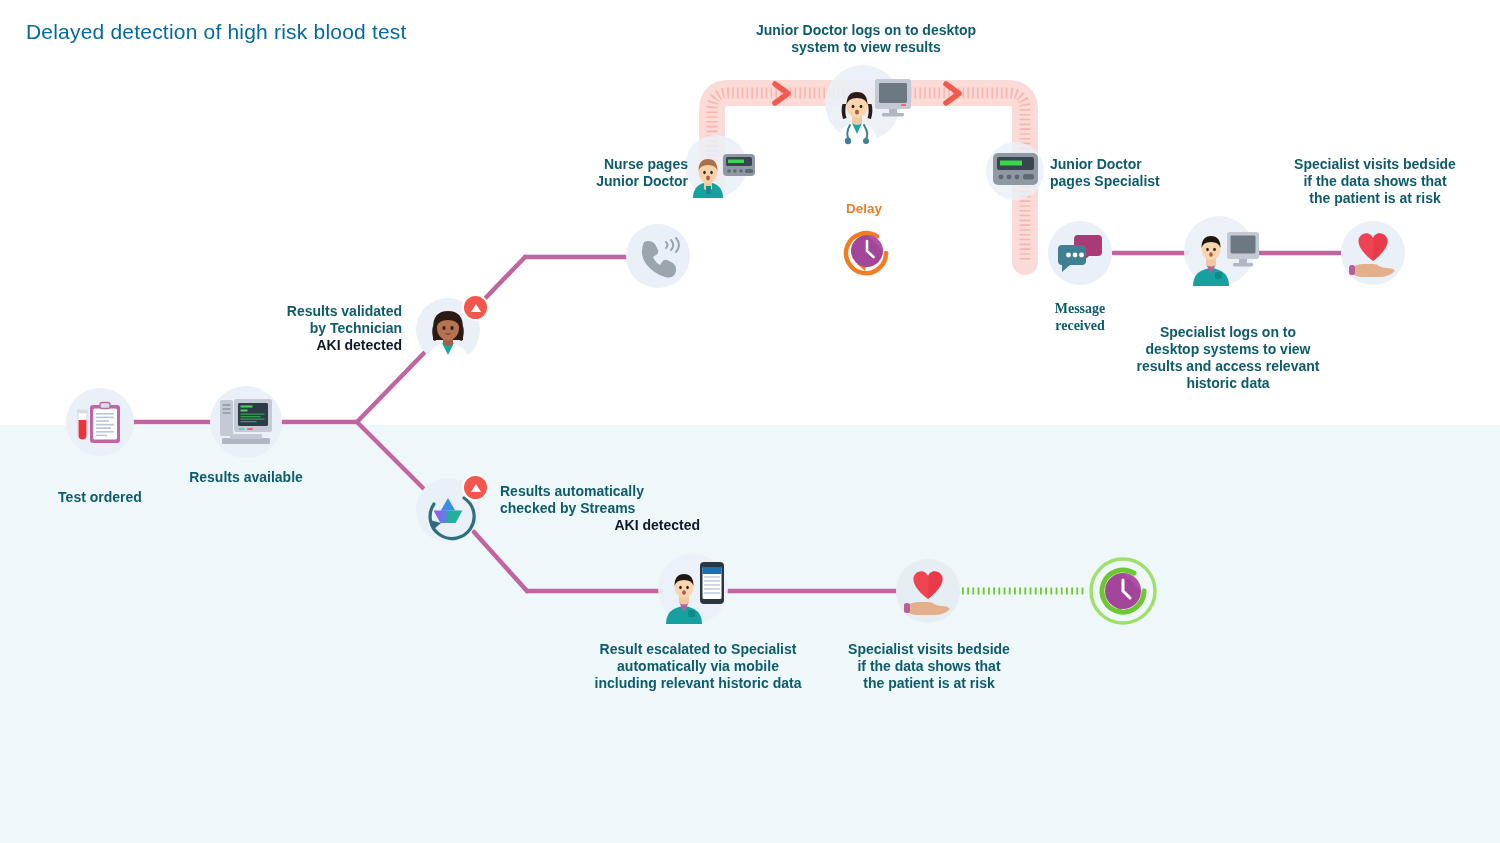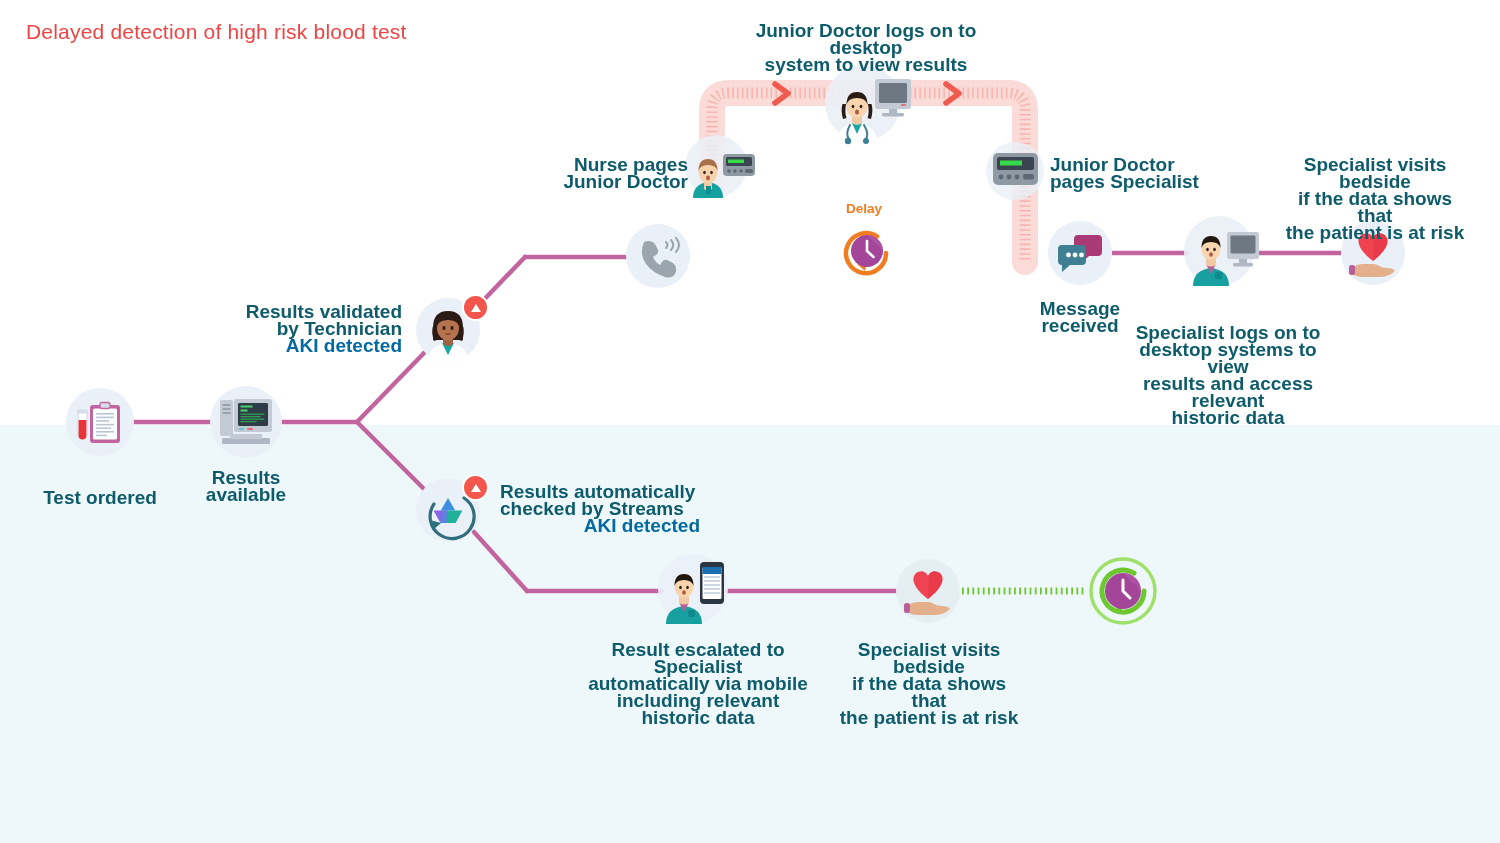--- a/index.html
+++ b/index.html
@@ -9,46 +9,46 @@
     background:#ffffff;
   }
   #stage{position:absolute;inset:0;width:1500px;height:843px;}
 
   
   .bg-top{position:absolute;left:0;top:0;width:1500px;height:425px;background:#ffffff;}
   .bg-bottom{position:absolute;left:0;top:425px;width:1500px;height:418px;background:#eef8fa;}
 
   
   .sec-title{
-    position:absolute;color:#ef4444;font-size:21px;font-weight:400;
+    position:absolute;color:#0369a1;font-size:21px;font-weight:400;
     letter-spacing:.2px;white-space:nowrap;
   }
   #title-top{left:26px;top:20px;}
   #title-bottom{left:26px;top:797px;}
 
   
   svg.layer{position:absolute;left:0;top:0;width:1500px;height:843px;overflow:visible;}
   svg.under{z-index:1;}
 
   
   .node{position:absolute;z-index:3;}
   .disc{
     position:absolute;border-radius:50%;
     background:#eaf0f7;
   }
 
   
   .lbl{
-    position:absolute;z-index:5;color:#0d5b6b;font-size:19px;font-weight:bold;
+    position:absolute;z-index:5;color:#0d5b6b;font-size:14px;font-weight:bold;
     line-height:17px;white-space:pre-line;
   }
   .lbl.c{text-align:center;}
   .lbl.r{text-align:right;}
   .lbl.l{text-align:left;}
-  .aki{color:#0369a1;font-weight:bold;display:block;text-align:right;}
+  .aki{color:#0f172a;font-weight:bold;display:block;text-align:right;}
   .delay-lbl{position:absolute;z-index:5;color:#f07d22;font-size:13.5px;font-weight:bold;}
 
   
   .badge{
     position:absolute;width:23px;height:23px;border-radius:50%;
     background:#f2564c;border:2.5px solid #ffffff;z-index:8;
     display:flex;align-items:center;justify-content:center;
   }
   .badge .tri{
     width:0;height:0;border-left:5.5px solid transparent;border-right:5.5px solid transparent;
@@ -303,21 +303,21 @@
     <svg width="64" height="64" viewBox="0 0 64 64" style="position:absolute;left:0;top:0;">
       <path d="M30 14 h20 a4 4 0 0 1 4 4 v13 a4 4 0 0 1 -4 4 h-9 l-8 7 v-7 h-3 a4 4 0 0 1 -4 -4 v-13 a4 4 0 0 1 4 -4 Z" fill="#a93a75"></path>
       <path d="M14 24 h20 a4 4 0 0 1 4 4 v12 a4 4 0 0 1 -4 4 h-12 l-8 7 v-7 a4 4 0 0 1 -4 -4 v-12 a4 4 0 0 1 4 -4 Z" fill="#3f7f93"></path>
       <g fill="#ffffff">
         <circle cx="20.5" cy="34" r="2.4"></circle>
         <circle cx="27" cy="34" r="2.4"></circle>
         <circle cx="33.5" cy="34" r="2.4"></circle>
       </g>
     </svg>
   </div>
-  <div class="lbl c" style="left:1014px;top:300px;width:132px;">Message
+  <div class="lbl c" style="left:1014px;top:300px;width:132px;font-family:Liberation Serif, serif;">Message
 received</div>
 
   <div class="node" style="left:1185px;top:220px;width:74px;height:68px;">
     <div class="disc" style="left:-1px;top:-4px;width:70px;height:70px;opacity:.9;"></div>
     <svg width="80" height="68" viewBox="0 0 80 68" style="position:absolute;left:0;top:0;">
 
       <path d="M8 66 q0-16 18-18 q18 2 18 18 Z" fill="#17a0a0"></path>
       <path d="M21 44 l5 10 l5 -10 Z" fill="#b85f9a"></path>
       <path d="M21 38 h10 v7 q-5 3 -10 0 Z" fill="#f0c9a4"></path>
       <ellipse cx="26" cy="29" rx="9.5" ry="11" fill="#f8d5ae"></ellipse>

